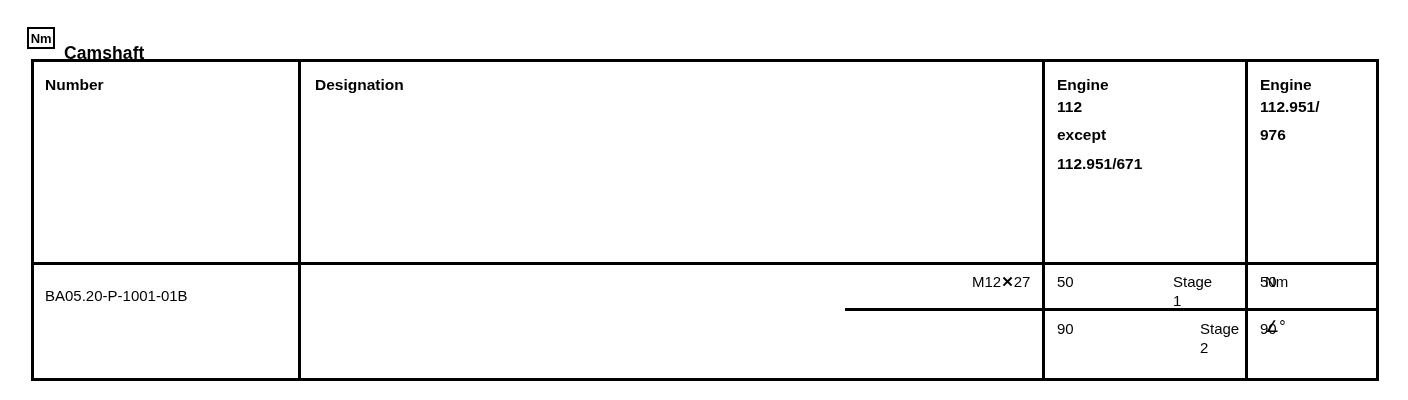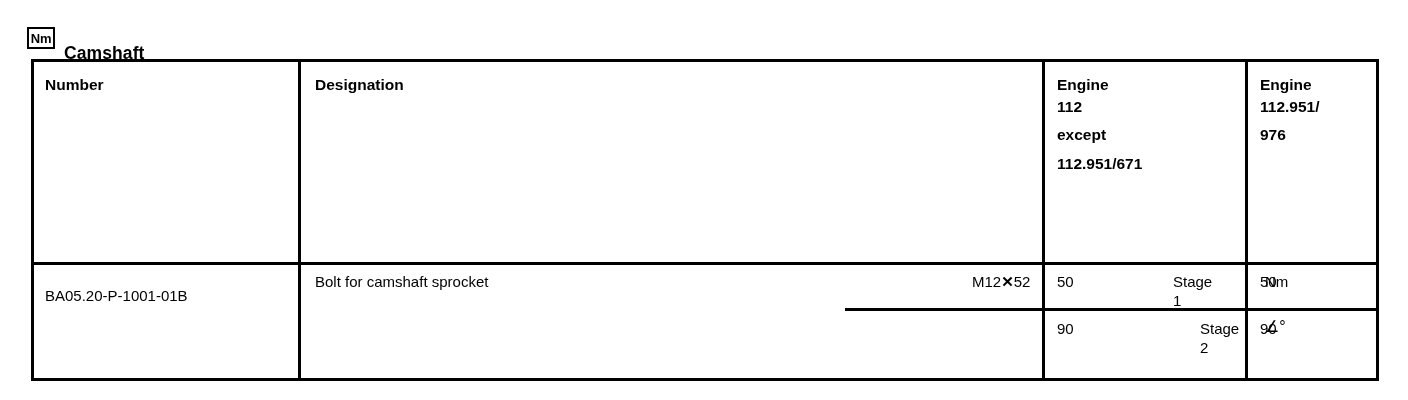--- a/index.html
+++ b/index.html
@@ -186,24 +186,23 @@
     </div>
   </div>
 
   <div class="body-zone">
 
     <div class="col-number">
       <div class="cell body-txt b-number">BA05.20-P-1001-01B</div>
     </div>
 
     <div class="col-designation">
-      <div class="cell body-txt b-desig">Bolt for camshaft sprocket</div>
 
       <div class="cell body-txt b-spec">
-        <span>M12</span><span class="cross">✕</span><span>52</span>
+        <span>M12</span><span class="cross">✕</span><span>27</span>
       </div>
 
       <div class="cell body-txt b-stage1">Stage 1</div>
       <div class="cell body-txt b-unit1">Nm</div>
 
       <div class="cell body-txt b-stage2">Stage 2</div>
       <div class="cell body-txt b-unit2 angle-unit">∠°</div>
     </div>
 
     <div class="col-engine-a">

